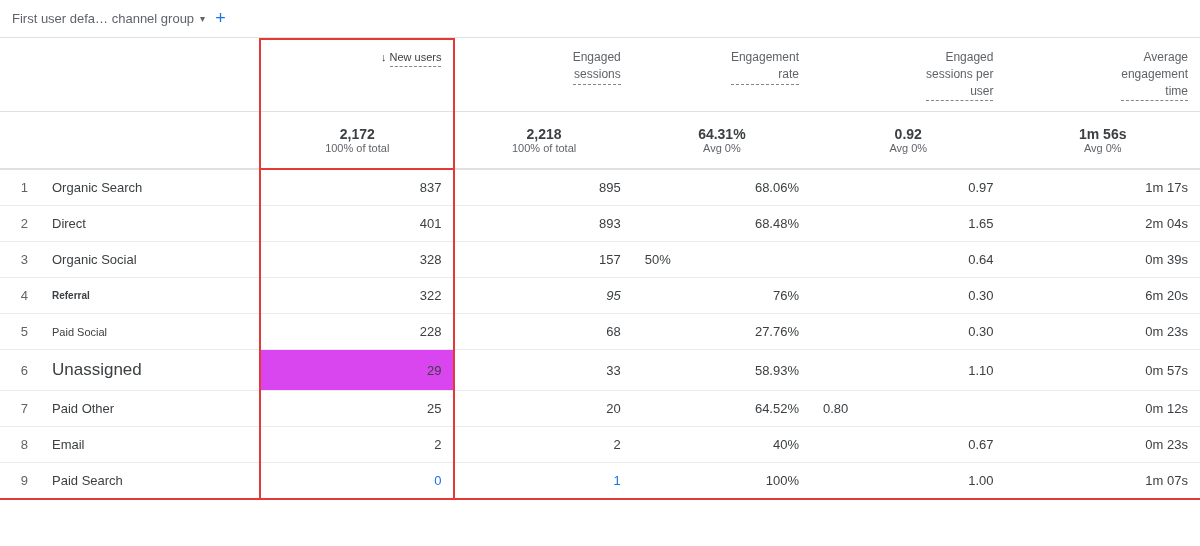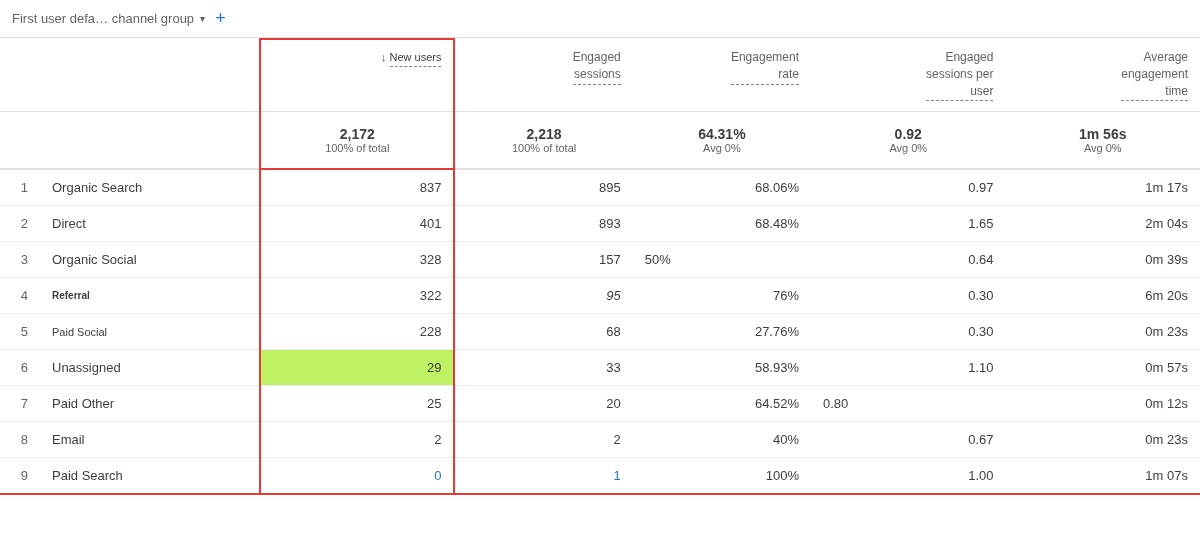--- a/index.html
+++ b/index.html
@@ -223,22 +223,22 @@
       <td class="col-index" style="color:#5f6368; font-size:13px;">5</td>
       <td class="col-name" style="font-size:11px;">Paid Social</td>
       <td style="text-align:right; border-left:2px solid #e53935; border-right:2px solid #e53935; background:#fff; ">228</td>
       <td style="text-align:right; ">68</td>
       <td style="text-align:right;">27.76%</td>
       <td style="text-align:right;">0.30</td>
       <td style="text-align:right;">0m 23s</td>
     </tr>
         <tr>
       <td class="col-index" style="color:#5f6368; font-size:13px;">6</td>
-      <td class="col-name" style="font-size:13px;">Unassigned</td>
-      <td style="text-align:right; border-left:2px solid #e53935; border-right:2px solid #e53935; background:#bef264; ">29</td>
+      <td class="col-name" style="font-size:17px;">Unassigned</td>
+      <td style="text-align:right; border-left:2px solid #e53935; border-right:2px solid #e53935; background:#d946ef; ">29</td>
       <td style="text-align:right; ">33</td>
       <td style="text-align:right;">58.93%</td>
       <td style="text-align:right;">1.10</td>
       <td style="text-align:right;">0m 57s</td>
     </tr>
         <tr>
       <td class="col-index" style="color:#5f6368; font-size:13px;">7</td>
       <td class="col-name" style="font-size:13px;">Paid Other</td>
       <td style="text-align:right; border-left:2px solid #e53935; border-right:2px solid #e53935; background:#fff; ">25</td>
       <td style="text-align:right; ">20</td>

